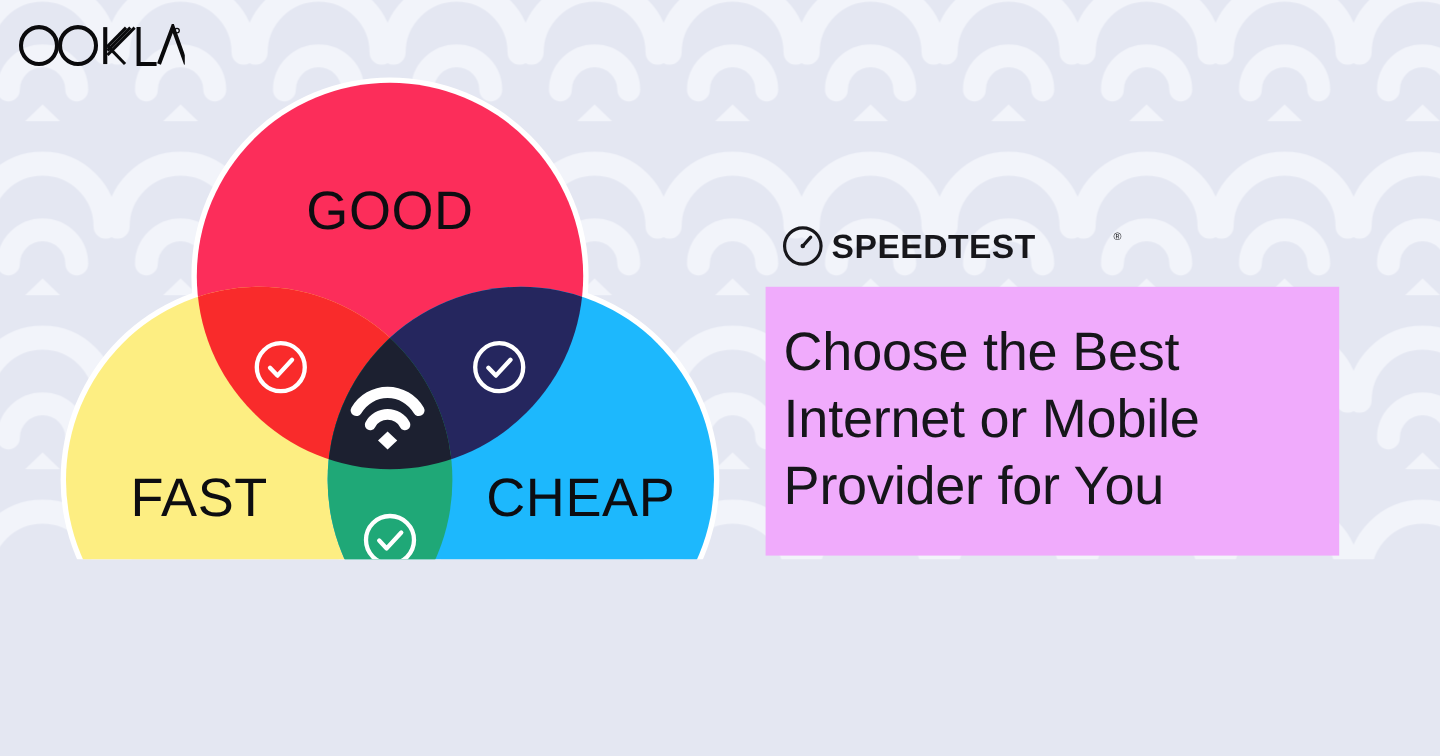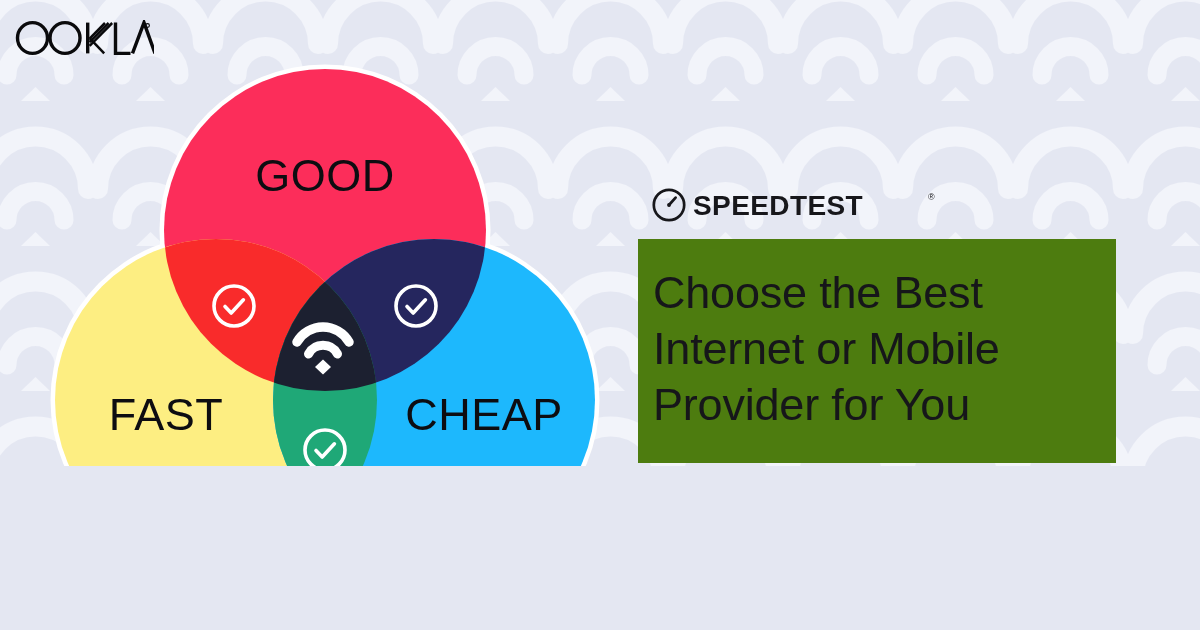--- a/index.html
+++ b/index.html
@@ -27,21 +27,21 @@
     text-anchor:middle;
     letter-spacing:0.5px;
   }
 
   
   #right-col{position:absolute;left:638px;top:188px;width:480px;z-index:5;}
 
   #speedtest-logo{display:block;margin:0 0 17px 14px;}
 
   #headline-card{
-    background:#4d7c0f;
+    background:#f0abfc;
     width:478px;
     box-sizing:border-box;
     padding:26px 0 30px 15px;
   }
   #headline{
     margin:0;
     font-family:"Liberation Sans", sans-serif;
     font-weight:300;
     font-size:45px;
     line-height:56px;

